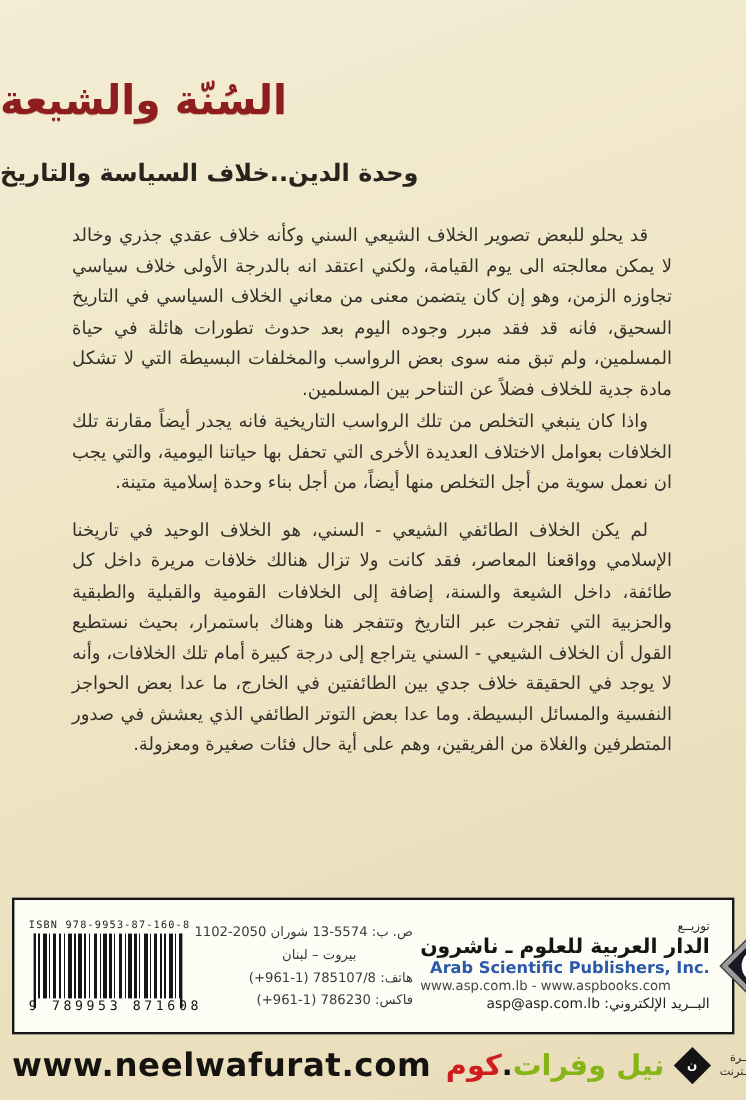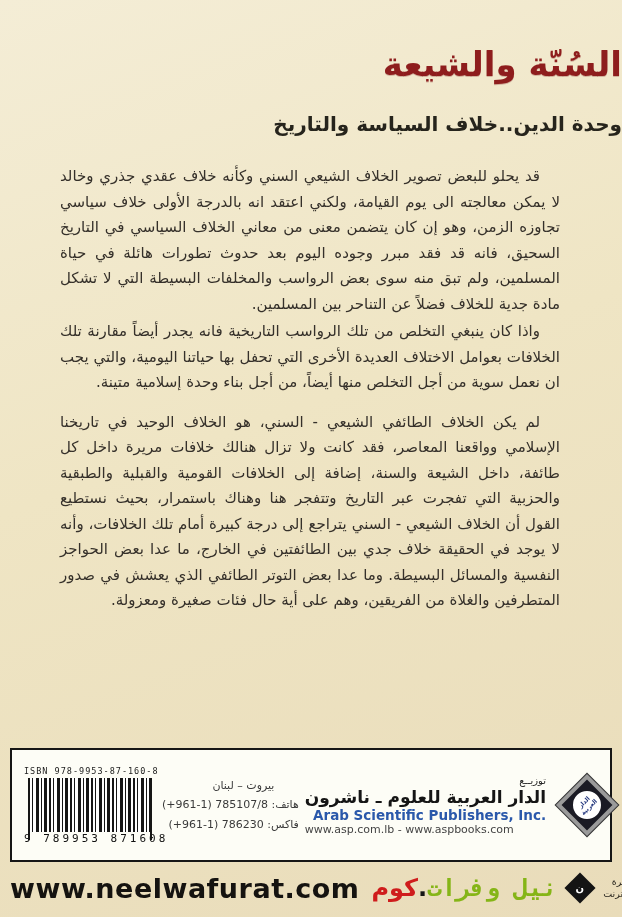--- a/index.html
+++ b/index.html
@@ -11,21 +11,21 @@
     --cream:#f0e6c6;
   }
   *{margin:0;padding:0;box-sizing:border-box;}
   html,body{width:622px;}
   body{font-family:"DejaVu Sans",sans-serif;}
   .cover{
     position:relative;width:622px;height:917px;overflow:hidden;
     background:linear-gradient(160deg,#f4edd6 0%,#efe5c4 45%,#e9dcba 100%);
   }
   
-  .header{padding-top:44px;text-align:right;direction:rtl;}
+  .header{padding-top:64px;text-align:left;direction:rtl;}
   .title{
     color:var(--title-red);font-size:34px;font-weight:bold;
     letter-spacing:1px;text-shadow:0 1px 0 rgba(120,20,20,.25);
   }
   .subtitle{margin-top:28px;color:#26241c;font-size:20px;font-weight:bold;}
   
   .body-text{
     direction:rtl;margin:28px 62px 0 60px;color:var(--ink);
     font-size:15px;line-height:25.5px;text-align:justify;
   }
@@ -77,21 +77,21 @@
     display:flex;align-items:center;justify-content:center;
     font-size:6px;color:#23377e;font-weight:bold;text-align:center;line-height:1.1;
   }
   
   .footer{
     position:absolute;left:0;right:0;top:864px;height:48px;
     display:flex;align-items:center;padding:0 10px;gap:12px;direction:ltr;
   }
   .nw-url{flex:1;text-align:left;font-size:27px;font-weight:bold;color:#151310;letter-spacing:.5px;}
   .nw-logo{direction:rtl;font-size:24px;font-weight:bold;white-space:nowrap;}
-  .nw-logo .green{color:var(--logo-green);font-family:Liberation Mono, monospace;}
+  .nw-logo .green{color:var(--logo-green);}
   .nw-logo .dot{color:#151515;}
   .nw-logo .red{color:var(--logo-red);}
   .nw-diamond{
     width:22px;height:22px;flex:none;transform:rotate(45deg);
     background:#141414;display:flex;align-items:center;justify-content:center;
   }
   .nw-diamond span{transform:rotate(-45deg);color:#fff;font-size:10px;font-weight:bold;}
   .availability{direction:rtl;text-align:right;font-size:9.5px;color:#2b2820;line-height:1.3;white-space:nowrap;}
 </style>
 </head>
@@ -112,39 +112,49 @@
 
   <div class="panel">
 
     <div class="barcode">
       <div class="isbn-label">ISBN 978-9953-87-160-8</div>
       <div class="bars"></div>
       <div class="barcode-digits">9 789953 871608</div>
     </div>
 
     <div class="contacts">
+      <div>
+        <span>ص. ب:</span>
+        <span class="num">13-5574</span>
+        <span>شوران</span>
+        <span class="num">1102-2050</span>
+      </div>
       <div class="city">بيروت – لبنان</div>
       <div>
         <span>هاتف:</span>
         <span class="num">785107/8</span>
         <span class="num">(+961-1)</span>
       </div>
       <div>
         <span>فاكس:</span>
         <span class="num">786230</span>
         <span class="num">(+961-1)</span>
       </div>
     </div>
 
     <div class="publisher">
       <div class="pub-col">
         <div class="dist-label">توزيــع</div>
         <div class="pub-name-ar">الدار العربية للعلوم ـ ناشرون</div>
         <div class="pub-name-en">Arab Scientific Publishers, Inc.</div>
         <div class="pub-sites">www.asp.com.lb - www.aspbooks.com</div>
+        <div class="pub-email">
+          <span>البــريد الإلكتروني:</span>
+          <span class="num">asp@asp.com.lb</span>
+        </div>
       </div>
       <div class="asp-logo">
         <div class="asp-diamond"></div>
         <div class="asp-circle">الدار العربية</div>
       </div>
     </div>
 
   </div>
 
   <div class="footer">

